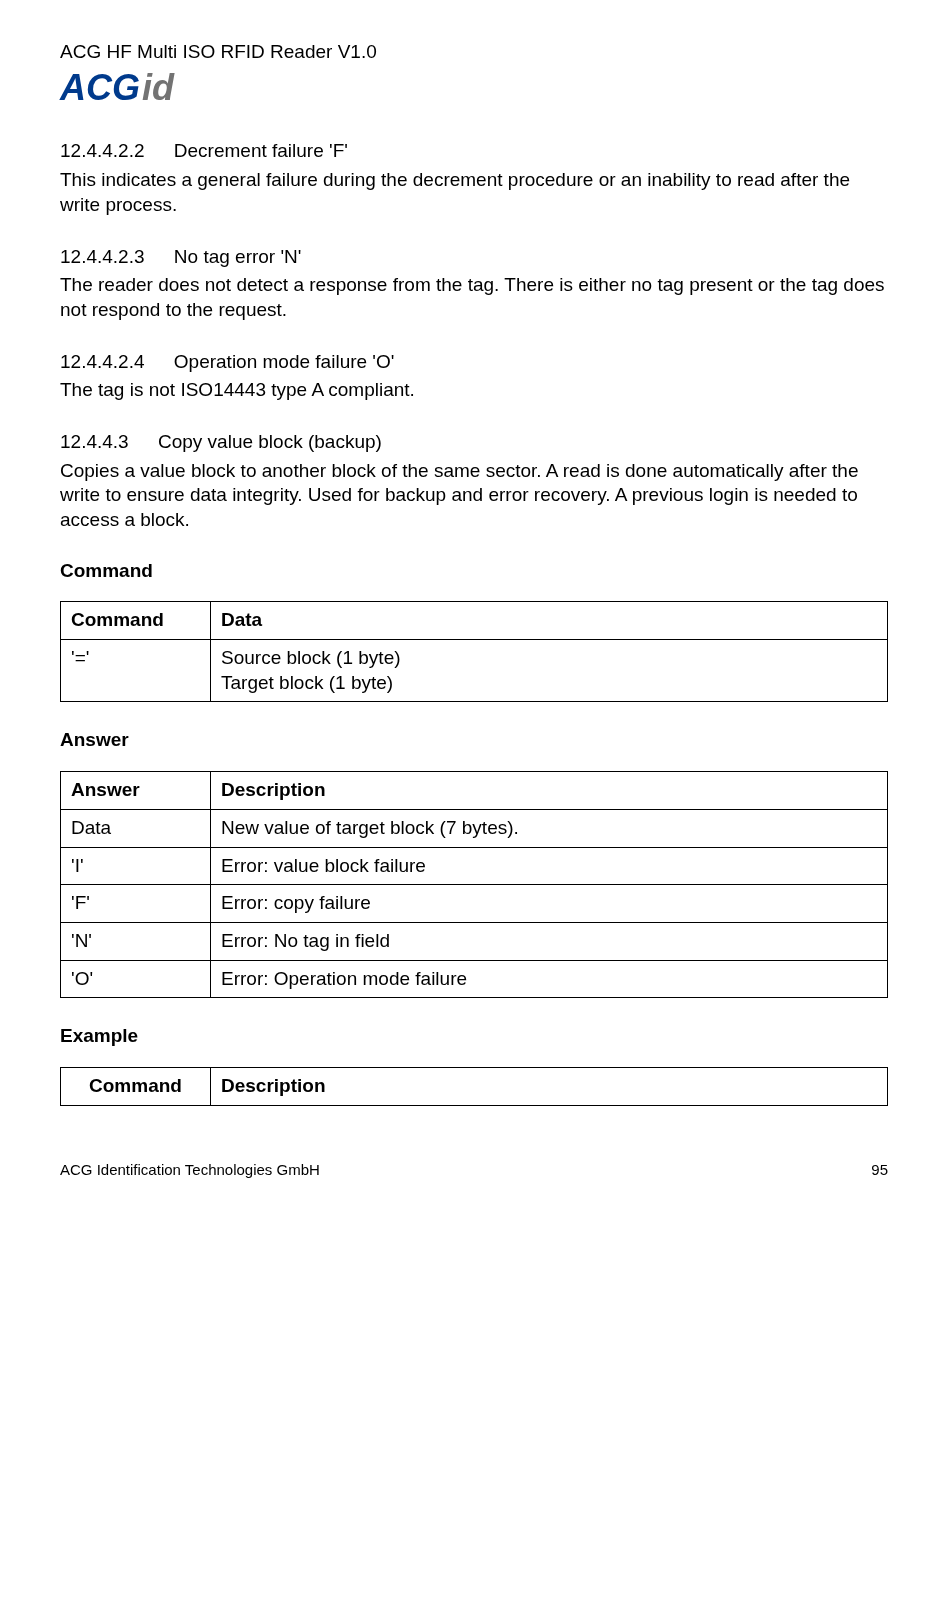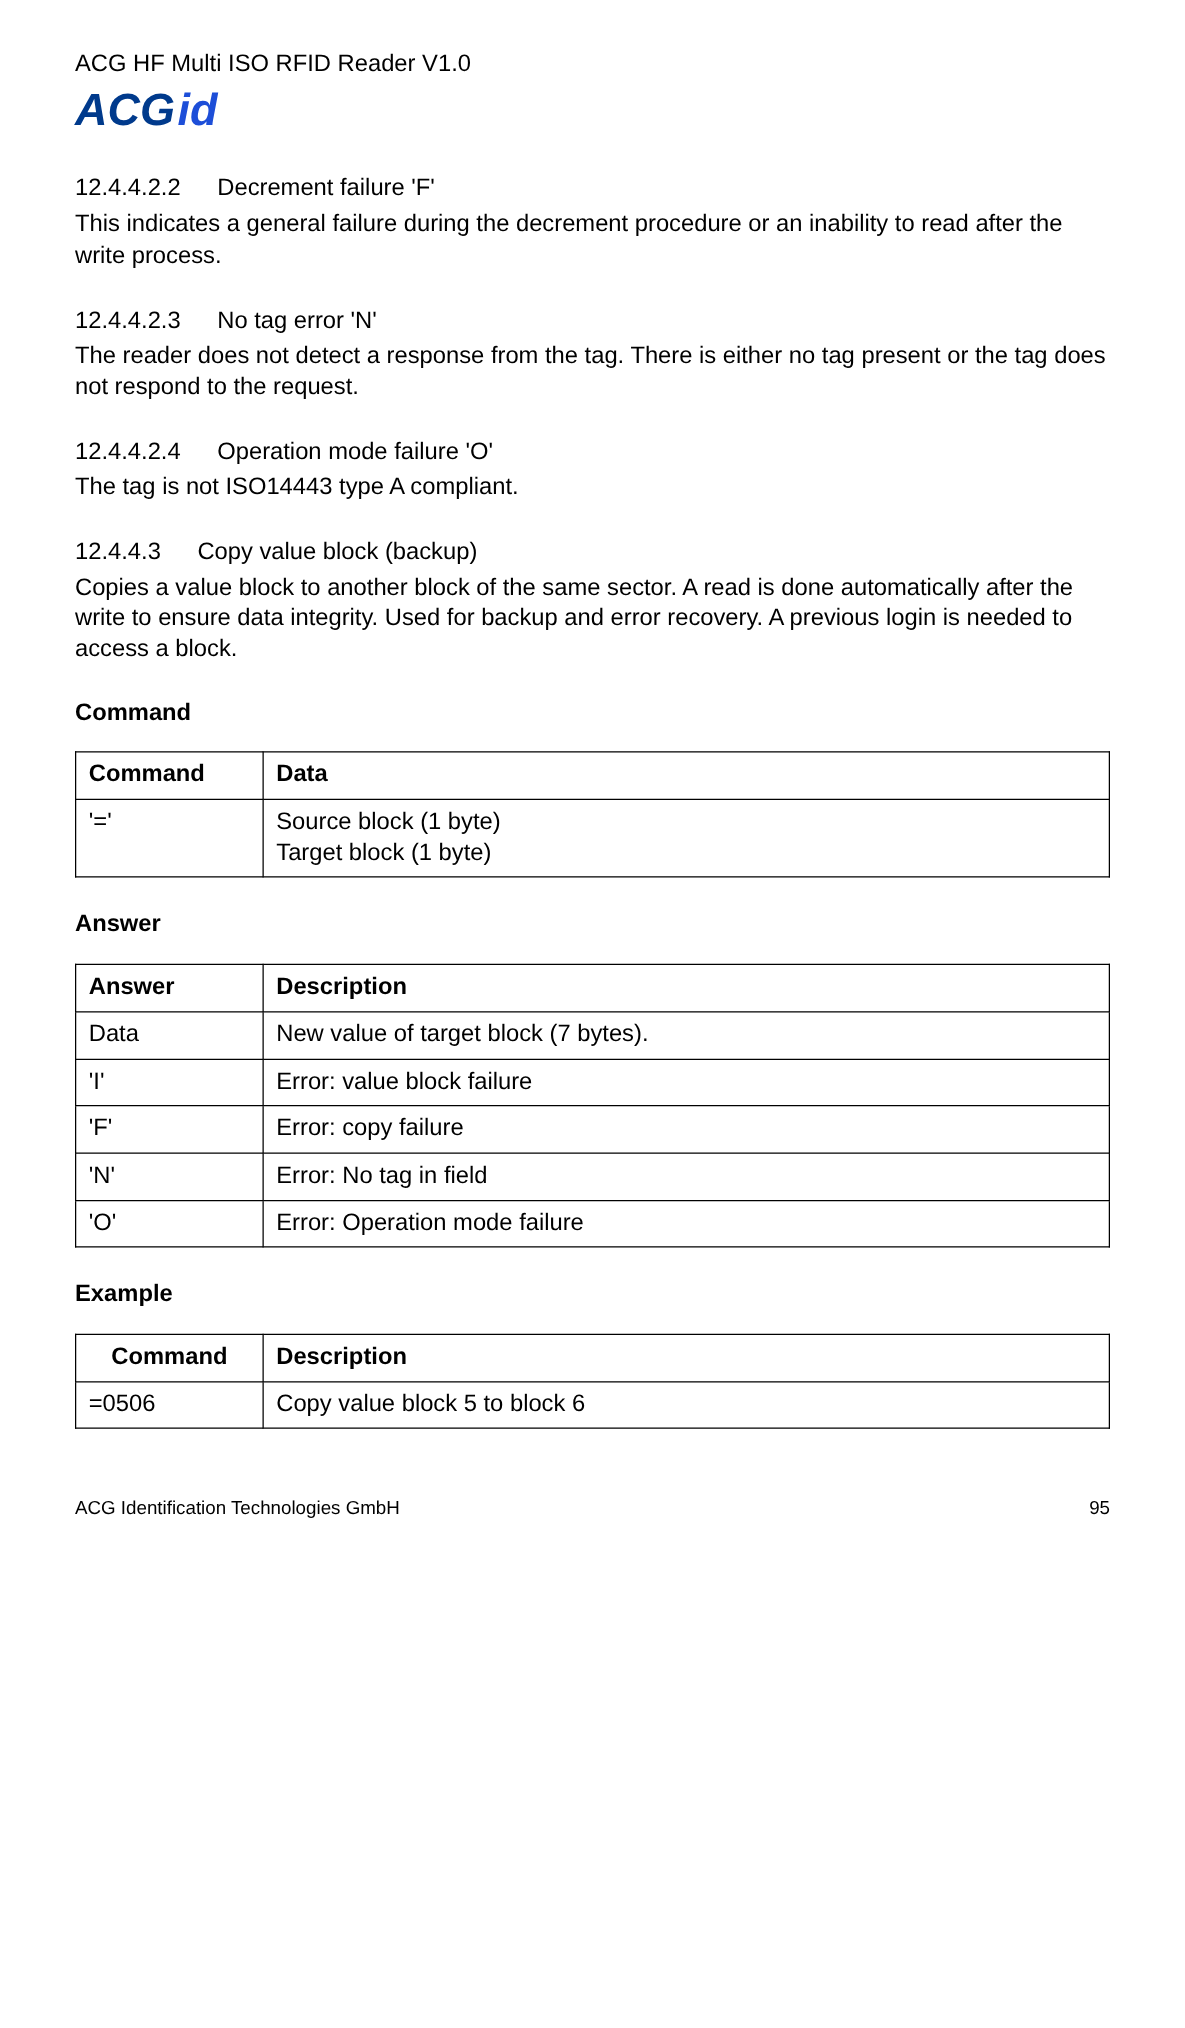--- a/index.html
+++ b/index.html
@@ -18,21 +18,21 @@
     justify-content: space-between;
     margin-bottom: 28px;
     flex-direction: column;
   }
   .header-title { font-size: 19px; }
   .logo {
     display: flex; align-items: center; gap: 2px;
     font-size: 36px; font-weight: 900; font-style: italic;
     color: #003a8c;
   }
-  .logo .orange { color: #1d4ed8; }
+  .logo .orange { color: #737373; }
   h3.bold-line {
     font-size: 19px;
     font-weight: normal;
     margin: 27px 0 4px 0;
   }
   .secnum { display:inline-block; margin-right: 24px; }
   p.body {
     margin: 3px 0 10px 0;
   }
   .subheading {
@@ -148,23 +148,19 @@
   </table>
 
 <div class="subheading">Example</div>
 
 <table class="indent">
   <tbody>
       <tr>
     <th class="example-col1 example-th1">Command</th>
     <th>Description</th>
   </tr>
-  <tr>
-    <td class="example-col1">=0506</td>
-    <td>Copy value block 5 to block 6</td>
-  </tr>
 </tbody>
   </table>
 
 <div class="footer">
   <span>ACG Identification Technologies GmbH</span>
   <span>95</span>
 </div>
 
 </body></html>

